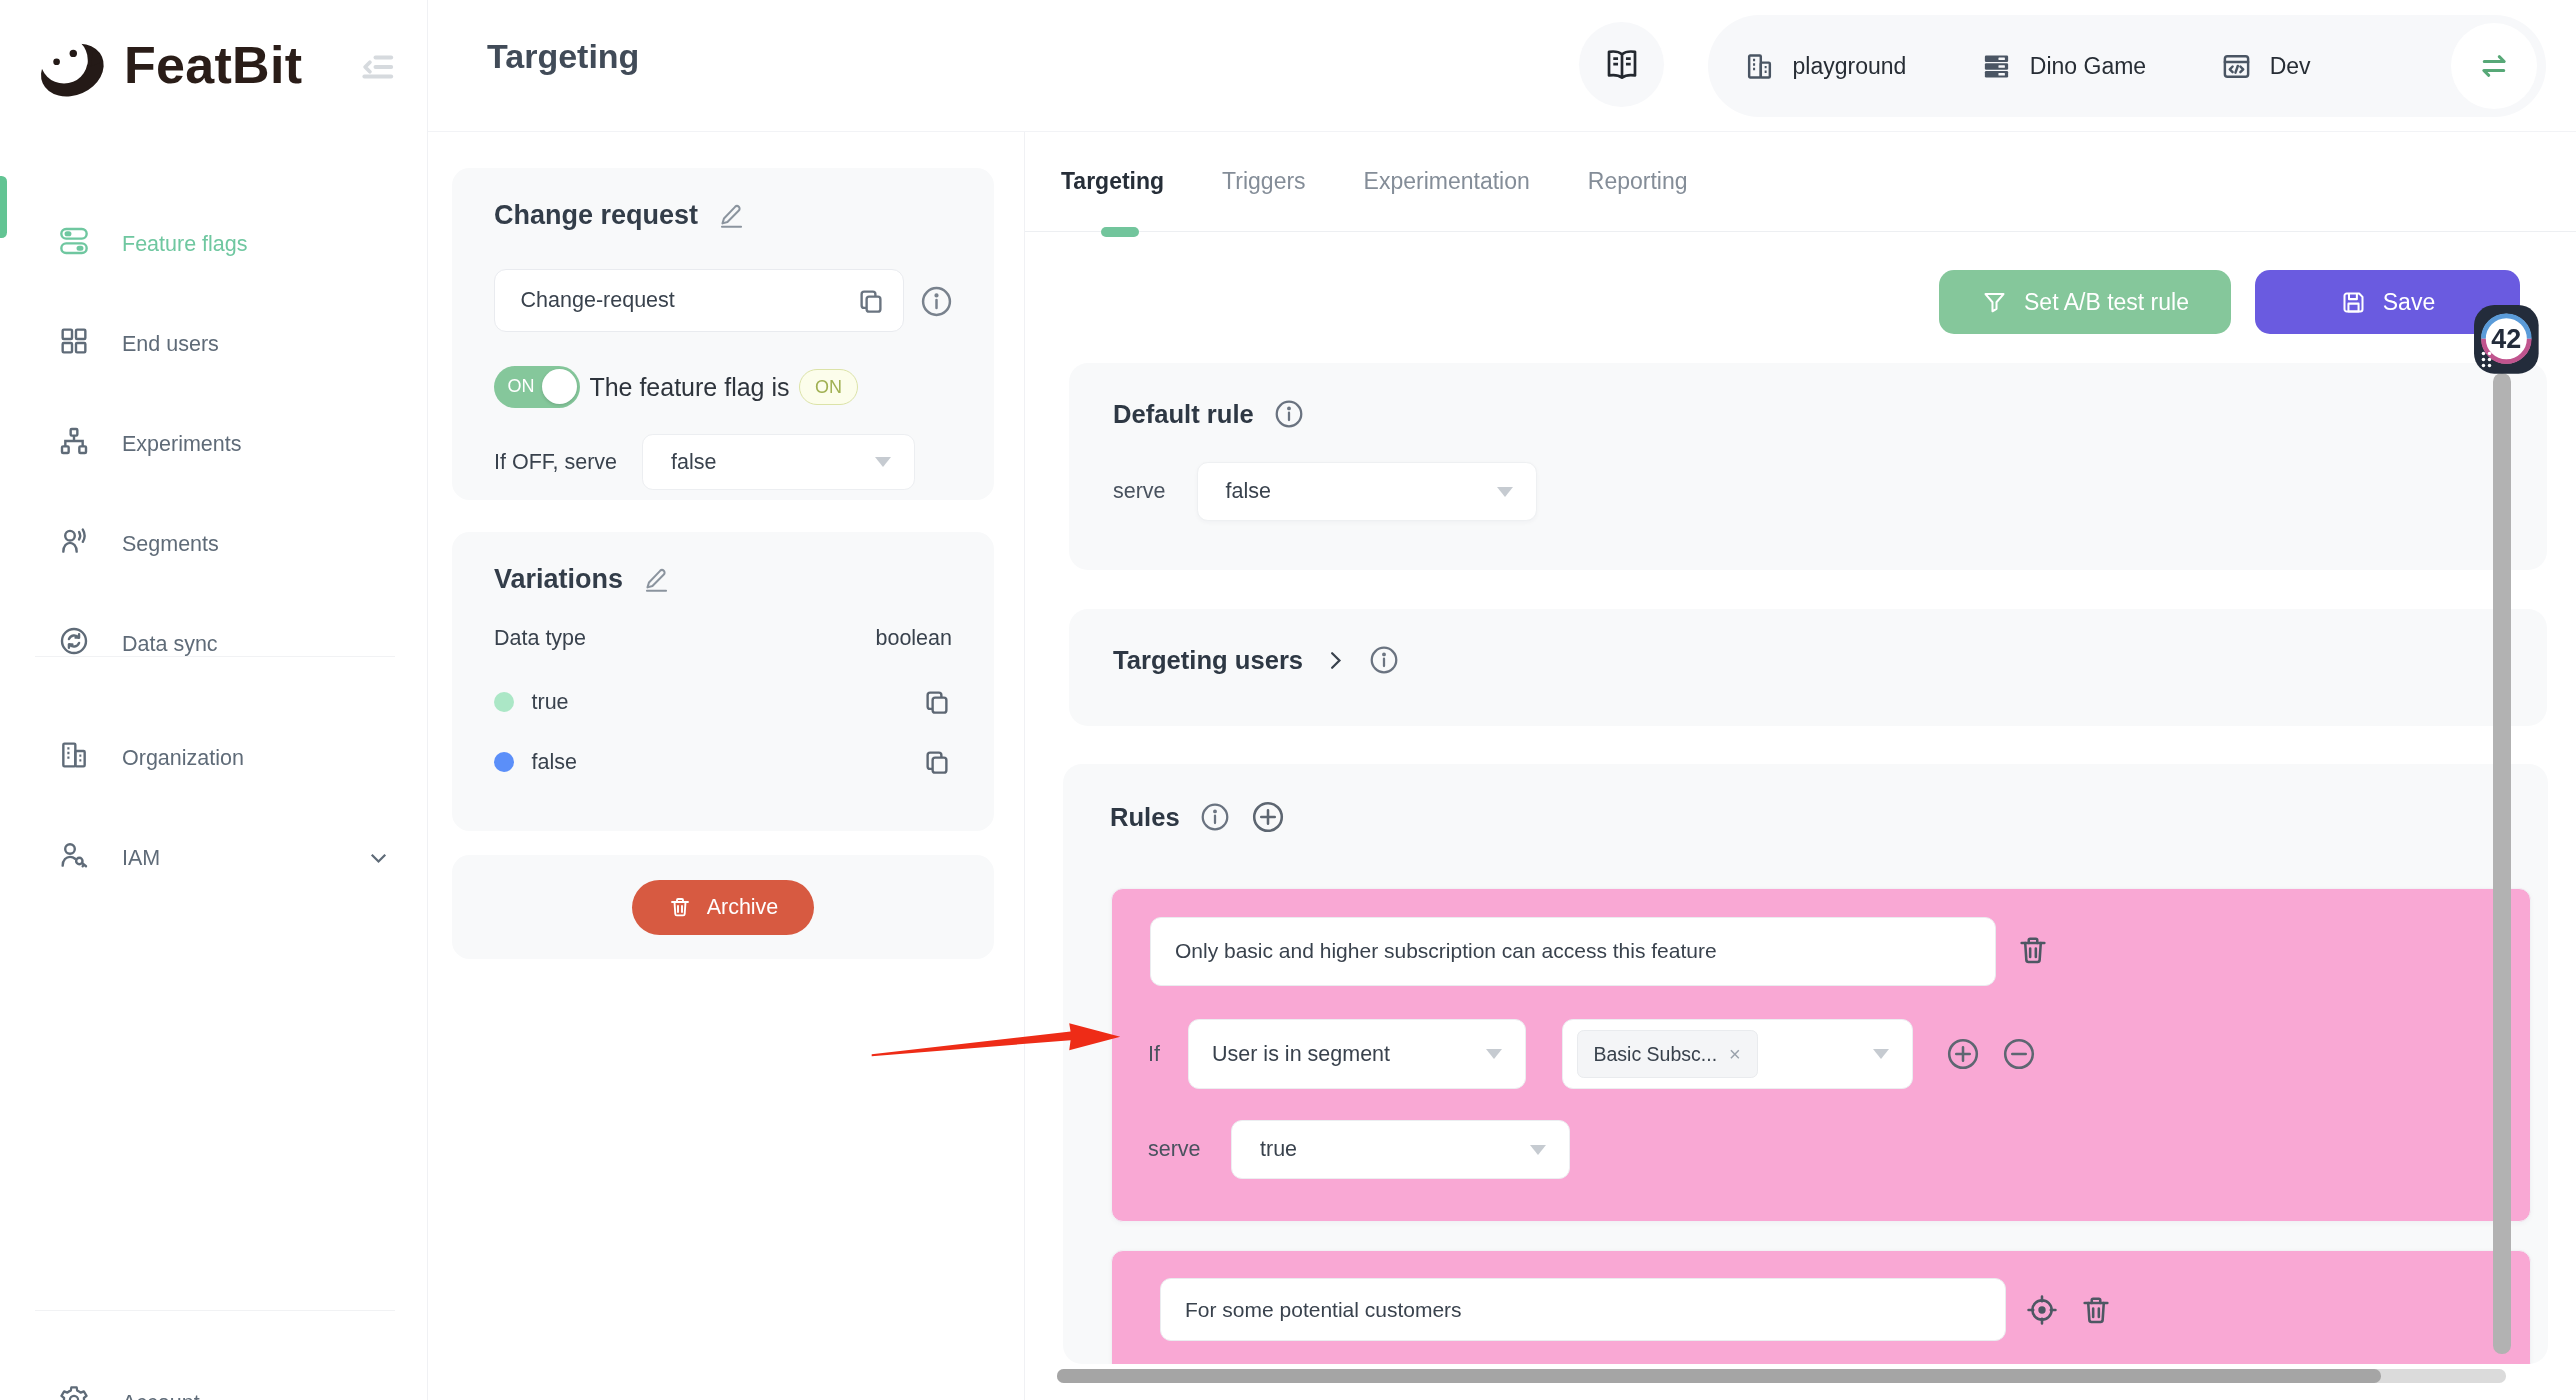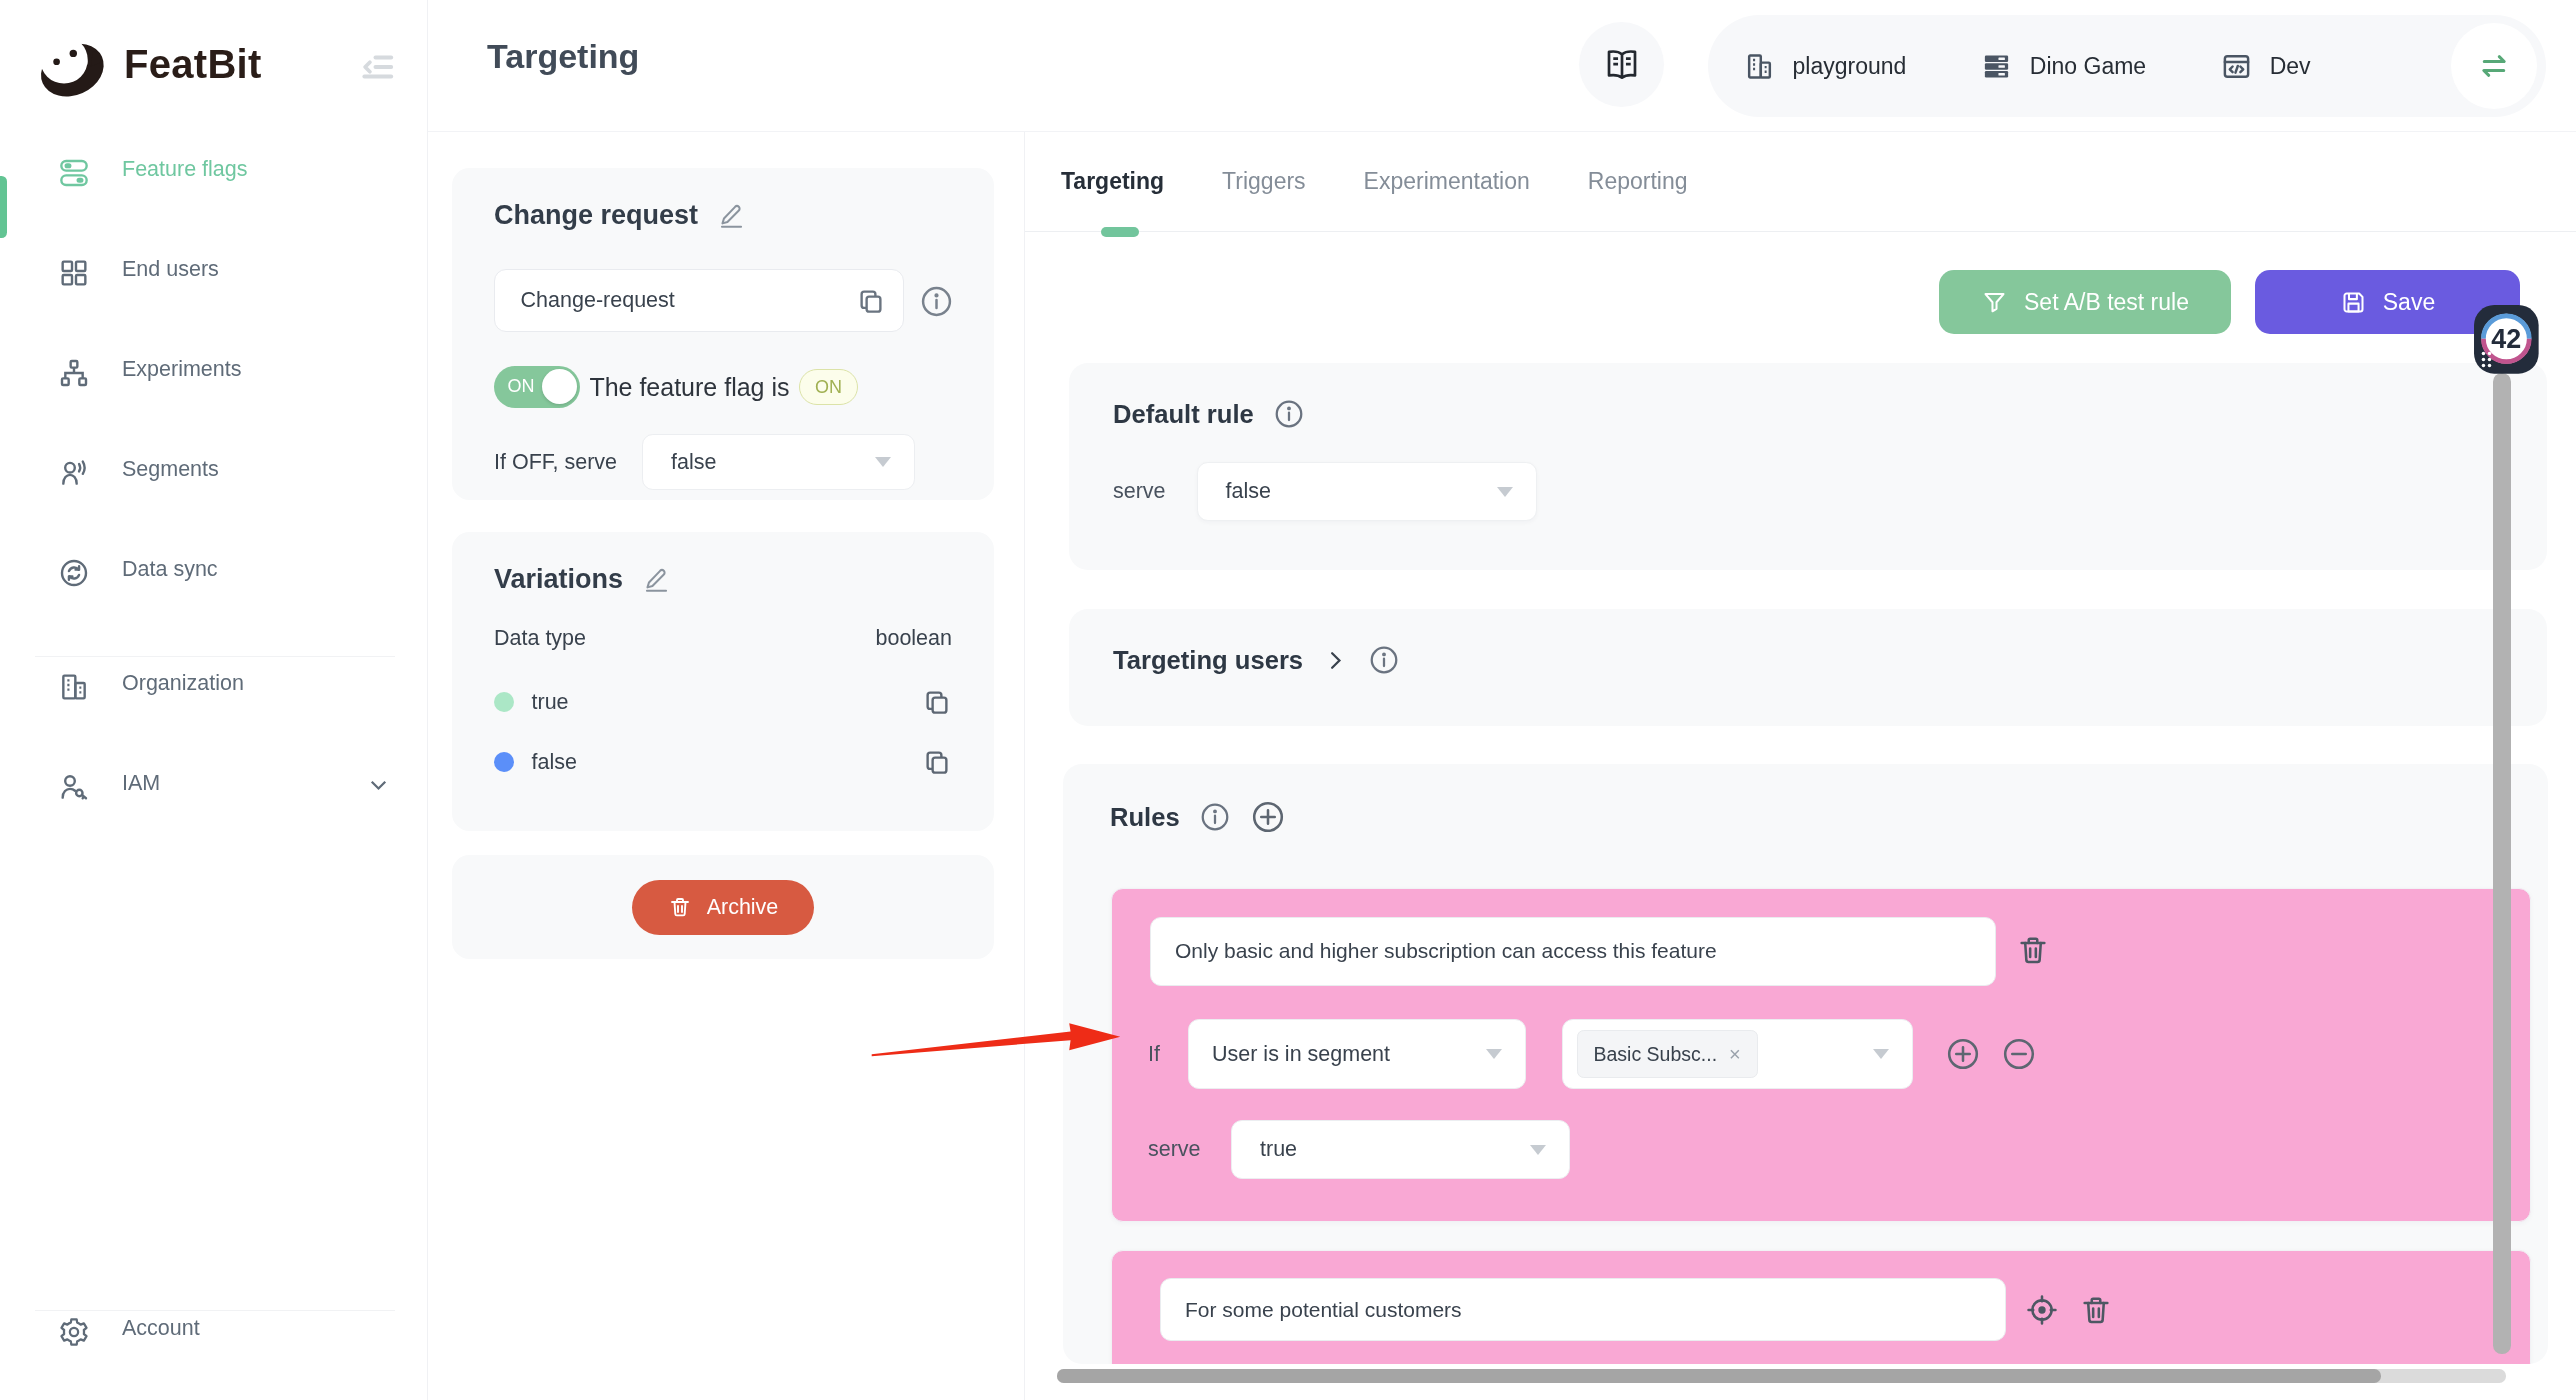--- a/index.html
+++ b/index.html
@@ -7,25 +7,25 @@
   #app {
     position:relative; width:2576px; height:1401px; overflow:hidden;
     background:#fff; font-family:"Liberation Sans", sans-serif; color:#3a434e;
   }
   svg { display:block; }
 
   
   .sidebar { position:absolute; left:0; top:0; width:428px; height:1401px; background:#fff; border-right:1.3px solid #f0f1f4; z-index:5; }
   .logo-row { position:absolute; left:25.6px; top:20px; display:flex; align-items:center; }
   .logo-mark { width:89px; height:89px; }
-  .brand { font-size:40px; font-weight:800; color:#2a1d18; margin-left:9.4px; letter-spacing:0.3px; }
+  .brand { font-size:52px; font-weight:800; color:#2a1d18; margin-left:9.4px; letter-spacing:0.3px; }
   .collapse-btn { position:absolute; right:31px; top:48px; width:38px; height:38px; cursor:pointer; color:#d6dade; }
   .nav-group { position:absolute; left:0; width:100%; }
   .nav-g1 { top:157px; } .nav-g2 { top:671px; } .nav-g3 { top:1316px; }
-  .nav-item { position:relative; height:100px; display:flex; align-items:flex-start; padding-left:58px; color:#5f6b78; font-size:21.5px; cursor:pointer; }
+  .nav-item { position:relative; height:100px; display:flex; align-items:flex-end; padding-left:58px; color:#5f6b78; font-size:21.5px; cursor:pointer; }
   .nav-item .nicon { width:32px; height:32px; margin-right:32px; flex:none; }
   .nav-item.active { color:#6fc7a0; }
   .active-bar { position:absolute; left:0; top:19px; width:7.4px; height:62px; background:#62c493; border-radius:0 5.4px 5.4px 0; }
   .nav-chevron { position:absolute; right:35px; width:27px; height:27px; color:#5f6b78; }
   .side-divider { position:absolute; left:35px; width:360px; height:1.3px; background:#f1f2f4; }
   .sd1 { top:656px; } .sd2 { top:1310px; }
 
   
   .header { position:absolute; left:428px; top:0; width:2148px; height:132px; background:#fff; border-bottom:1.3px solid #f2f3f6; z-index:4; }
   .page-title { position:absolute; left:59px; top:37px; font-size:34px; font-weight:700; color:#414b58; }

